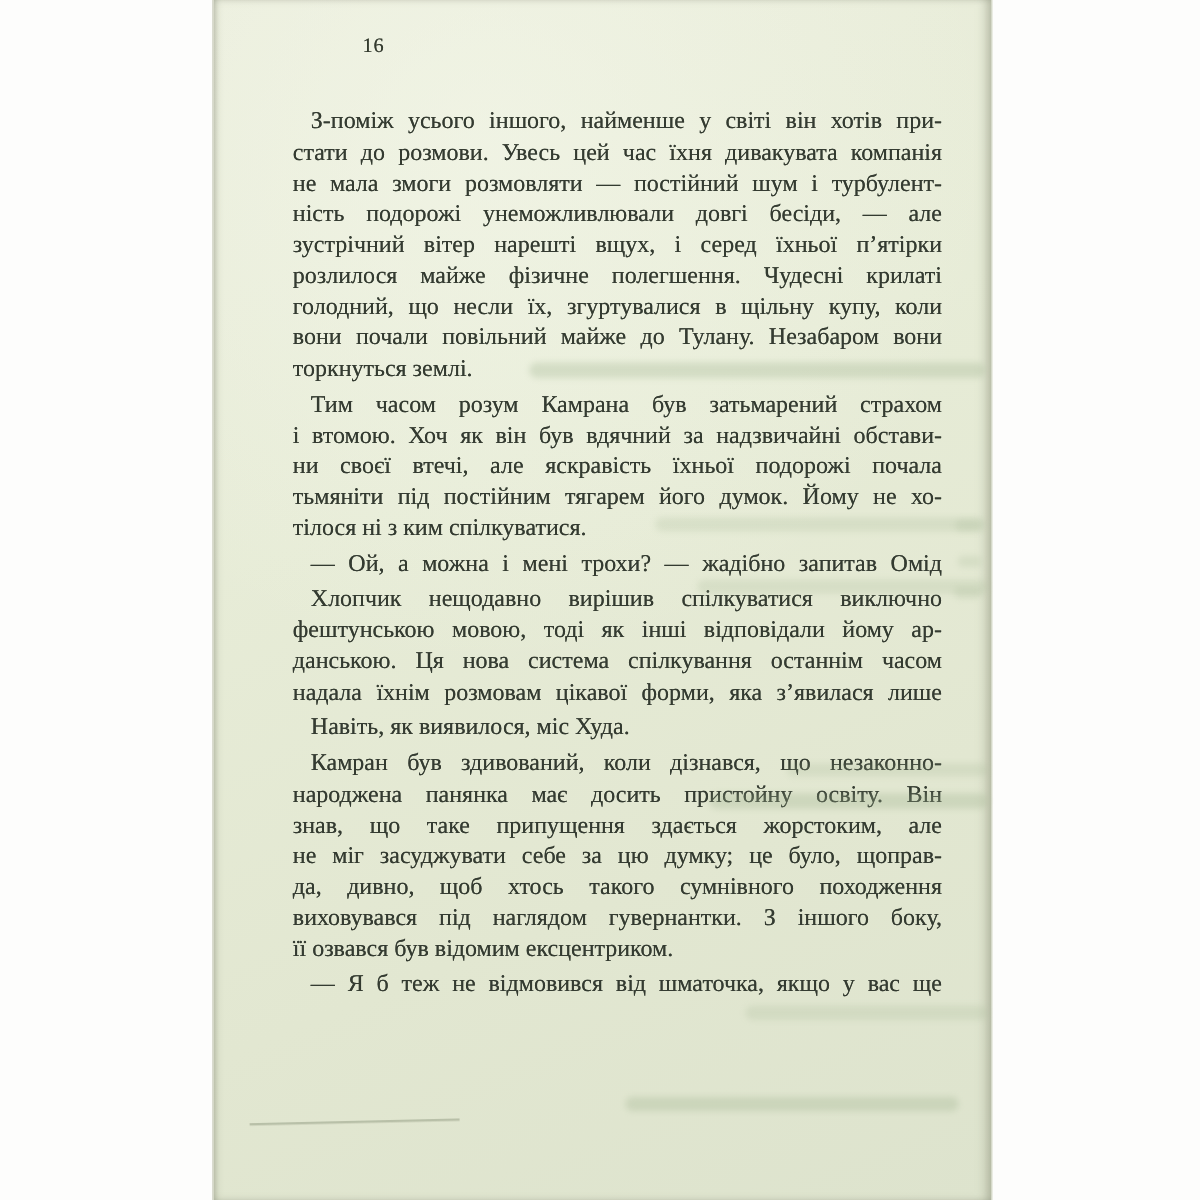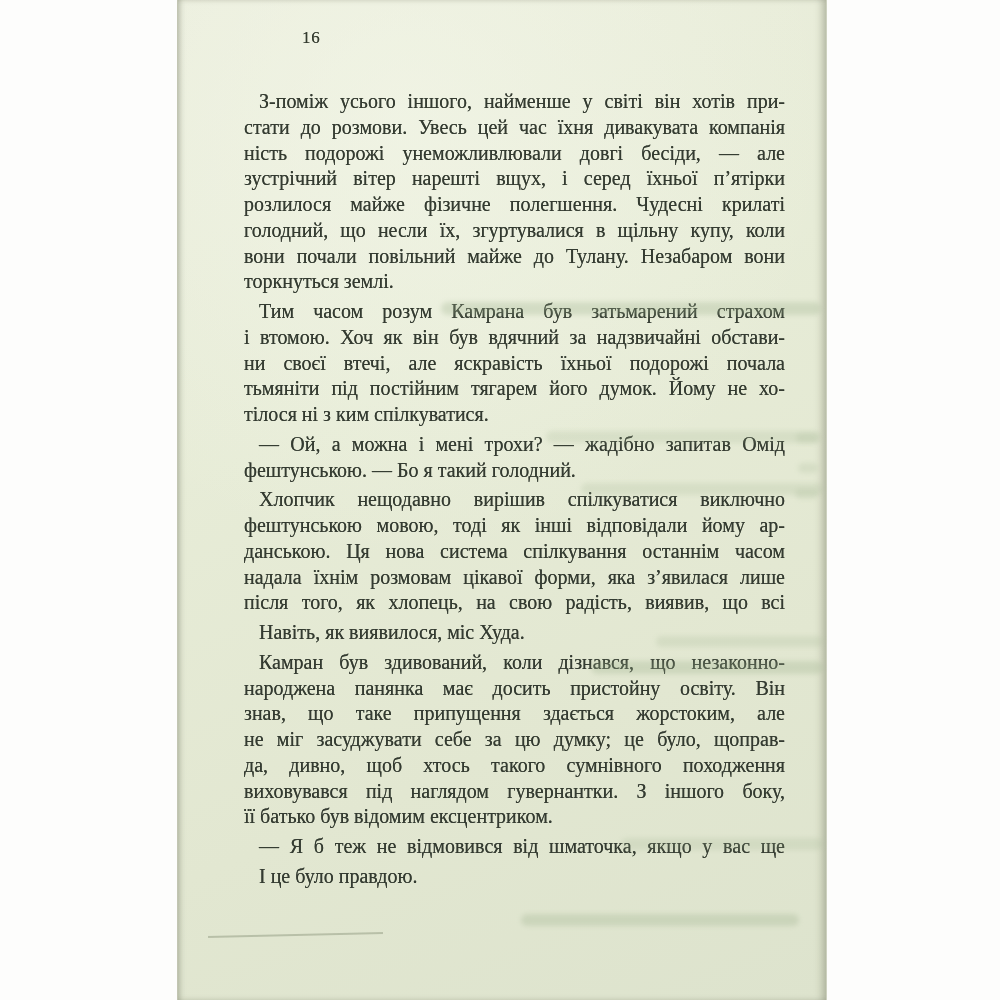--- a/index.html
+++ b/index.html
@@ -89,70 +89,66 @@
 <div class="stage">
   <div class="book-page">
 
     <div class="page-number">16</div>
 
     <div class="text-block">
 
       <div class="para">
         <div class="ln ind">З-поміж усього іншого, найменше у світі він хотів при-</div>
         <div class="ln">стати до розмови. Увесь цей час їхня дивакувата компанія</div>
+        <div class="ln">не мала змоги розмовляти — постійний шум і турбулент-</div>
         <div class="ln">ність подорожі унеможливлювали довгі бесіди, — але</div>
         <div class="ln">зустрічний вітер нарешті вщух, і серед їхньої п’ятірки</div>
         <div class="ln">розлилося майже фізичне полегшення. Чудесні крилаті</div>
         <div class="ln">голодний, що несли їх, згуртувалися в щільну купу, коли</div>
         <div class="ln">вони почали повільний майже до Тулану. Незабаром вони</div>
         <div class="ln end">торкнуться землі.</div>
       </div>
 
       <div class="para">
         <div class="ln ind">Тим часом розум Камрана був затьмарений страхом</div>
         <div class="ln">і втомою. Хоч як він був вдячний за надзвичайні обстави-</div>
         <div class="ln">ни своєї втечі, але яскравість їхньої подорожі почала</div>
         <div class="ln">тьмяніти під постійним тягарем його думок. Йому не хо-</div>
         <div class="ln end">тілося ні з ким спілкуватися.</div>
       </div>
 
       <div class="para">
         <div class="ln ind">— Ой, а можна і мені трохи? — жадібно запитав Омід</div>
-        <div class="ln end">фештунською. — Бо я такий голодний.</div>
       </div>
 
       <div class="para">
         <div class="ln ind">Хлопчик нещодавно вирішив спілкуватися виключно</div>
         <div class="ln">фештунською мовою, тоді як інші відповідали йому ар-</div>
         <div class="ln">данською. Ця нова система спілкування останнім часом</div>
         <div class="ln">надала їхнім розмовам цікавої форми, яка з’явилася лише</div>
-        <div class="ln">після того, як хлопець, на свою радість, виявив, що всі</div>
       </div>
 
       <div class="para">
         <div class="ln ind end">Навіть, як виявилося, міс Худа.</div>
       </div>
 
       <div class="para">
         <div class="ln ind">Камран був здивований, коли дізнався, що незаконно-</div>
         <div class="ln">народжена панянка має досить пристойну освіту. Він</div>
         <div class="ln">знав, що таке припущення здається жорстоким, але</div>
         <div class="ln">не міг засуджувати себе за цю думку; це було, щоправ-</div>
         <div class="ln">да, дивно, щоб хтось такого сумнівного походження</div>
         <div class="ln">виховувався під наглядом гувернантки. З іншого боку,</div>
-        <div class="ln end">її батько був відомим ексцентриком.</div>
+        <div class="ln end">її озвався був відомим ексцентриком.</div>
       </div>
 
       <div class="para">
         <div class="ln ind">— Я б теж не відмовився від шматочка, якщо у вас ще</div>
       </div>
 
-      <div class="para">
-        <div class="ln ind end">І це було правдою.</div>
-      </div>
 
     </div>
 
     <div class="smudge" style="left:263px; top:302px; width:380px; height:13px;"></div>
     <div class="smudge soft" style="left:368px; top:431px; width:275px; height:12px;"></div>
     <div class="smudge soft" style="left:403px; top:483px; width:242px; height:12px;"></div>
     <div class="smudge soft" style="left:478px; top:636px; width:167px; height:11px;"></div>
     <div class="smudge" style="left:413px; top:661px; width:232px; height:13px;"></div>
     <div class="smudge soft" style="left:443px; top:838px; width:202px; height:12px;"></div>
     <div class="smudge" style="left:343px; top:914px; width:278px; height:12px;"></div>

